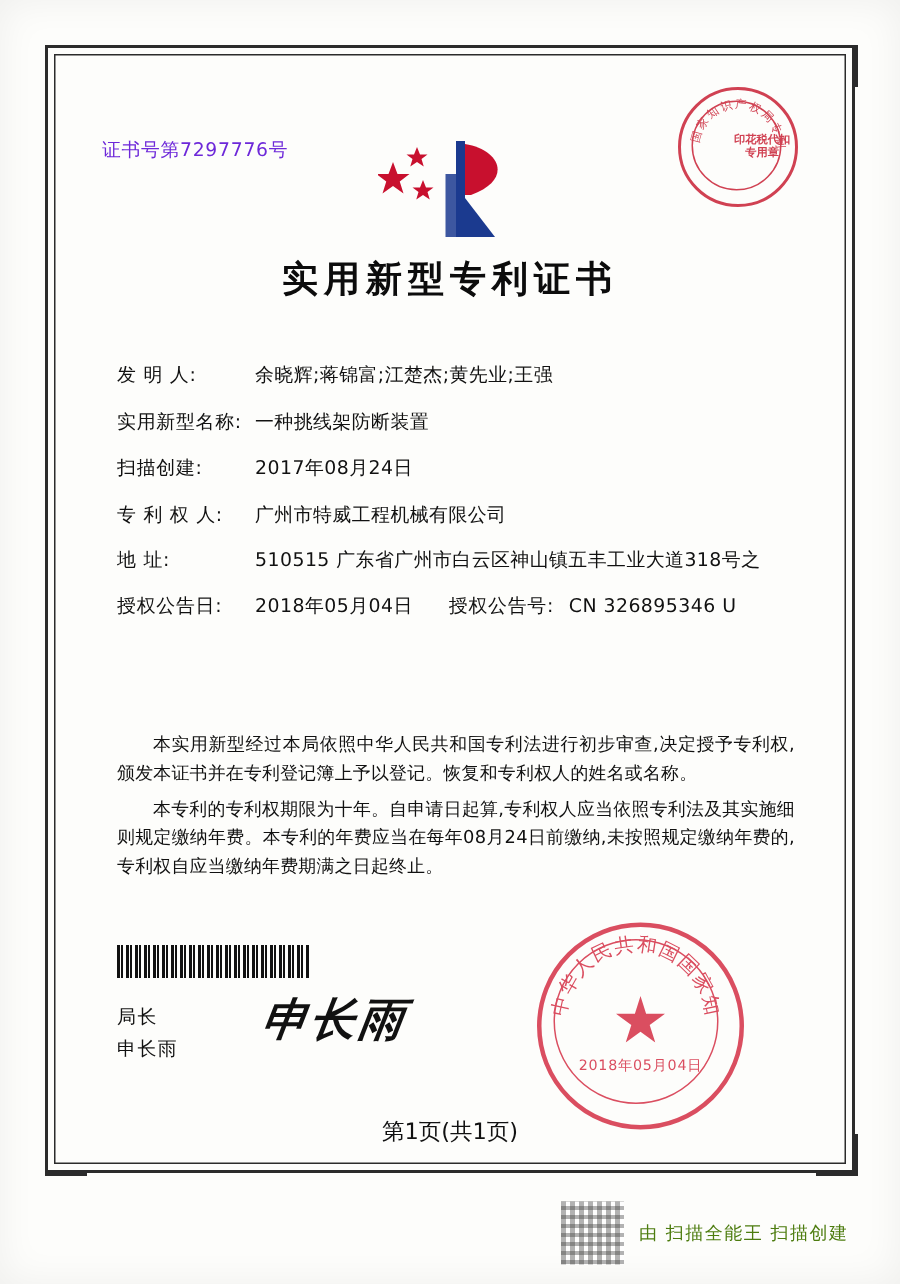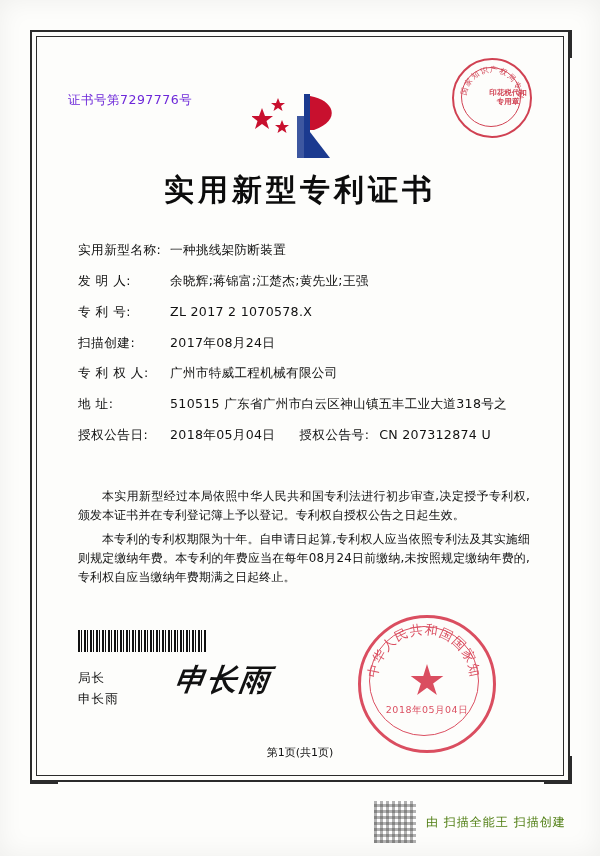--- a/index.html
+++ b/index.html
@@ -37,21 +37,21 @@
   .cert-no{
     position:absolute;left:68px;top:92px;
     font-size:12.5px;color:#6d28d9;letter-spacing:0.5px;
   }
   .emblem{
     position:absolute;left:252px;top:86px;width:96px;height:80px;
   }
   .title{
     position:absolute;left:0;top:170px;width:600px;text-align:center;
     font-family:Liberation Sans, sans-serif;
-    font-size:30px;font-weight:bold;letter-spacing:4px;color:#0c0c0c;
+    font-size:24px;font-weight:bold;letter-spacing:4px;color:#0c0c0c;
   }
 
   
   .seal-top{
     position:absolute;left:452px;top:58px;width:76px;height:76px;
     border:2px solid #c7192e;border-radius:50%;
     color:#c7192e;opacity:.82;
   }
   .seal-top .s-inner{
     position:absolute;left:7px;top:7px;width:58px;height:58px;
@@ -132,21 +132,21 @@
     clip-path:polygon(50% 0%,61% 35%,98% 35%,68% 57%,79% 91%,50% 70%,21% 91%,32% 57%,2% 35%,39% 35%);
   }
   .seal-date{
     position:absolute;left:0;top:86px;width:132px;text-align:center;
     font-size:9.5px;letter-spacing:0.5px;
   }
 
   
   .page-foot{
     position:absolute;left:0;top:745px;width:600px;text-align:center;
-    font-size:11px;color:#111;
+    font-size:15px;color:#111;
   }
 
   
   .wm{
     position:absolute;left:374px;top:800px;width:212px;height:44px;
     display:flex;align-items:center;
   }
   .qr{
     width:42px;height:42px;
     background:
@@ -205,57 +205,53 @@
         </text>
       </svg>
     </div>
     <div class="s-center">印花税代扣专用章</div>
   </div>
 
   <div class="title">实用新型专利证书</div>
 
   <div class="fields">
     <div class="row">
+      <div class="lbl">发 明 人:</div>
+      <div class="val">余晓辉;蒋锦富;江楚杰;黄先业;王强</div>
+    </div>
+    <div class="row">
       <div class="lbl">实用新型名称:</div>
       <div class="val">一种挑线架防断装置</div>
-    </div>
-    <div class="row">
-      <div class="lbl">发 明 人:</div>
-      <div class="val">余晓辉;蒋锦富;江楚杰;黄先业;王强</div>
-    </div>
-    <div class="row">
-      <div class="lbl">专 利 号:</div>
-      <div class="val">ZL 2017 2 1070578.X</div>
     </div>
     <div class="row">
       <div class="lbl">扫描创建:</div>
       <div class="val">2017年08月24日</div>
     </div>
     <div class="row">
       <div class="lbl">专 利 权 人:</div>
       <div class="val">广州市特威工程机械有限公司</div>
     </div>
     <div class="row">
       <div class="lbl">地      址:</div>
       <div class="val">510515  广东省广州市白云区神山镇五丰工业大道318号之</div>
     </div>
     <div class="row row-split">
       <div class="half l">
         <div class="lbl">授权公告日:</div>
         <div class="val">2018年05月04日</div>
       </div>
       <div class="half r" style="margin-left:24px;">
         <div class="lbl">授权公告号:</div>
-        <div class="val">CN 207312874 U</div>
+        <div class="val">CN 326895346 U</div>
       </div>
     </div>
   </div>
 
   <div class="paras">
-    <p>本实用新型经过本局依照中华人民共和国专利法进行初步审查,决定授予专利权,颁发本证书并在专利登记簿上予以登记。专利权自授权公告之日起生效。</p>
+    <p>本实用新型经过本局依照中华人民共和国专利法进行初步审查,决定授予专利权,颁发本证书并在专利登记簿上予以登记。恢复和专利权人的姓名或名称。</p>
     <p>本专利的专利权期限为十年。自申请日起算,专利权人应当依照专利法及其实施细则规定缴纳年费。本专利的年费应当在每年08月24日前缴纳,未按照规定缴纳年费的,专利权自应当缴纳年费期满之日起终止。</p>
   </div>
 
   <div class="barcode"></div>
 
   <div class="sig-label">
     <div>局长</div>
     <div>申长雨</div>
   </div>
   <div class="sig-script">申长雨</div>

